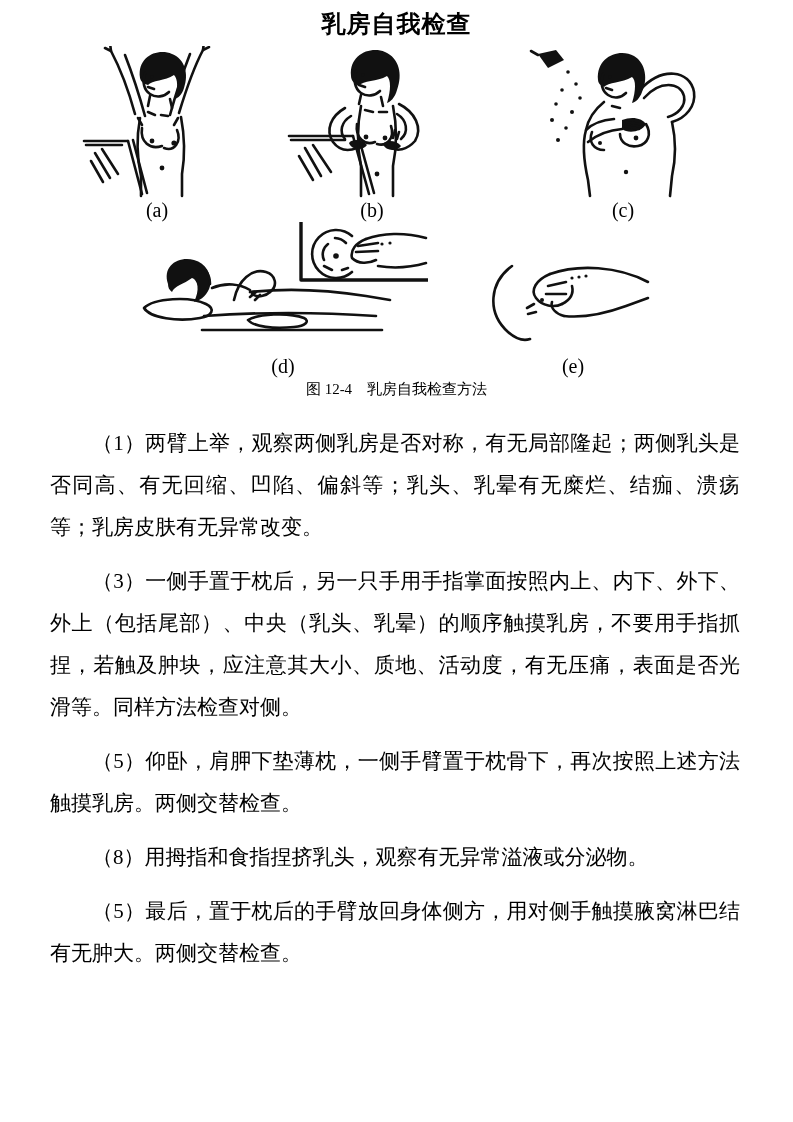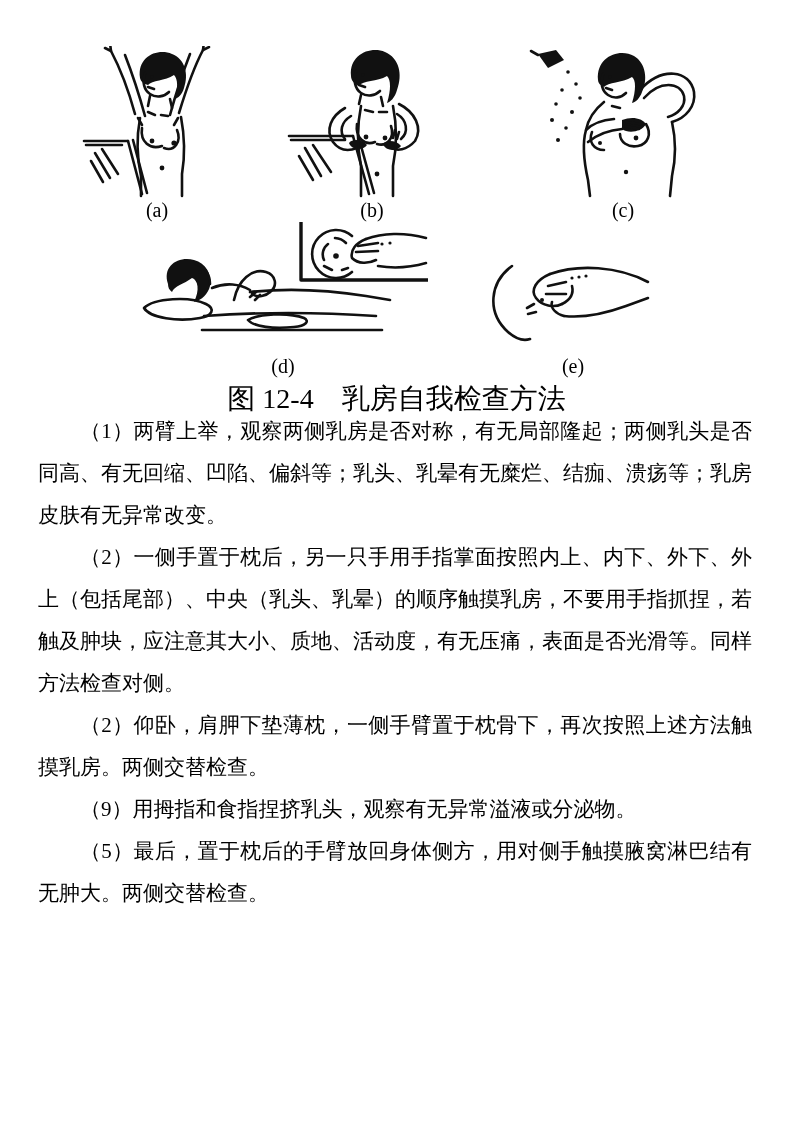--- a/index.html
+++ b/index.html
@@ -25,40 +25,41 @@
   .fig-label {
     text-align: center;
     font-size: 20px;
     margin-top: 1px;
     font-family: "Liberation Serif", serif;
   }
   .fig-caption {
     position: absolute;
     top: 380px; left: 0; right: 0;
     text-align: center;
-    font-size: 28px;
+    font-size: 15px;
   }
   .bodytext {
     position: absolute;
     left: 38px;
     top: 410px;
     width: 714px;
     font-size: 21px;
     line-height: 42px;
     text-align: justify;
   }
-  .bodytext p { margin: 0; text-indent: 2em; }
+  .bodytext p { margin: 12px; text-indent: 2em; }
   .lineart { stroke: #111; stroke-width: 2.6; fill: none; stroke-linecap: round; stroke-linejoin: round; }
   .inkfill { fill: #111; stroke: none; }
 </style>
 </head>
 <body>
 
 <div class="page">
 
+  <div class="doc-title">乳房自我检查</div>
 
   <div class="fig" style="left:82px; top:46px; width:150px;">
     <svg viewBox="0 0 150 152" width="150" height="152">
       <g class="lineart">
         <path d="M2,95 L46,95 M4,99 L40,99"></path>
         <path d="M46,95 L60,148 M51,94 L65,147"></path>
         <path d="M13,107 L28,132 M9,115 L21,136 M20,103 L36,128"></path>
         <path d="M53,68 C47,46 38,22 29,5"></path>
         <path d="M63,70 C57,48 50,27 43,9"></path>
         <path d="M29,5 l-6,-3 M29,5 l-1,-8"></path>
@@ -201,19 +202,19 @@
         <circle class="inkfill" cx="64" cy="44" r="2"></circle>
       </g>
     </svg>
     <div class="fig-label">(e)</div>
   </div>
 
   <div class="fig-caption">图 12-4　乳房自我检查方法</div>
 
   <div class="bodytext">
     <p>（1）两臂上举，观察两侧乳房是否对称，有无局部隆起；两侧乳头是否同高、有无回缩、凹陷、偏斜等；乳头、乳晕有无糜烂、结痂、溃疡等；乳房皮肤有无异常改变。</p>
-    <p>（2）一侧手置于枕后，另一只手用手指掌面按照内上、内下、外下、外上（包括尾部）、中央（乳头、乳晕）的顺序触摸乳房，不要用手指抓捏，若触及肿块，应注意其大小、质地、活动度，有无压痛，表面是否光滑等。同样方法检查对侧。</p>
-    <p>（2）仰卧，肩胛下垫薄枕，一侧手臂置于枕骨下，再次按照上述方法触摸乳房。两侧交替检查。</p>
-    <p>（9）用拇指和食指捏挤乳头，观察有无异常溢液或分泌物。</p>
+    <p>（3）一侧手置于枕后，另一只手用手指掌面按照内上、内下、外下、外上（包括尾部）、中央（乳头、乳晕）的顺序触摸乳房，不要用手指抓捏，若触及肿块，应注意其大小、质地、活动度，有无压痛，表面是否光滑等。同样方法检查对侧。</p>
+    <p>（5）仰卧，肩胛下垫薄枕，一侧手臂置于枕骨下，再次按照上述方法触摸乳房。两侧交替检查。</p>
+    <p>（8）用拇指和食指捏挤乳头，观察有无异常溢液或分泌物。</p>
     <p>（5）最后，置于枕后的手臂放回身体侧方，用对侧手触摸腋窝淋巴结有无肿大。两侧交替检查。</p>
   </div>
 
 </div>
 
 </body></html>

